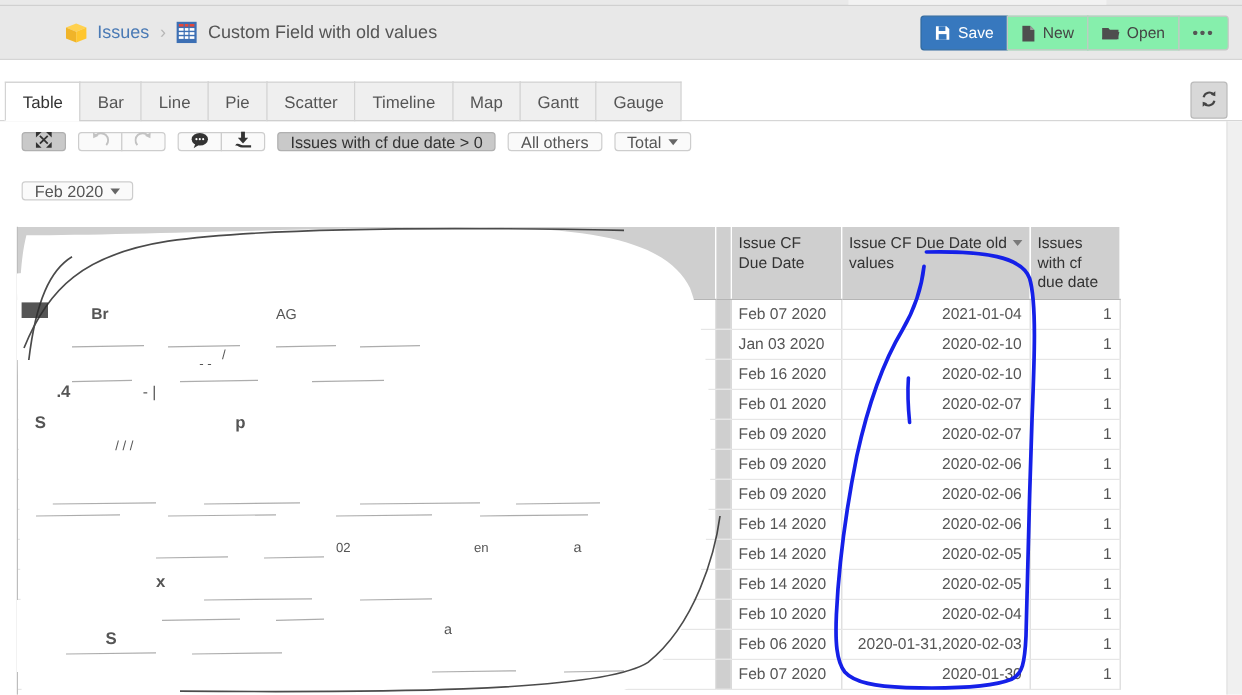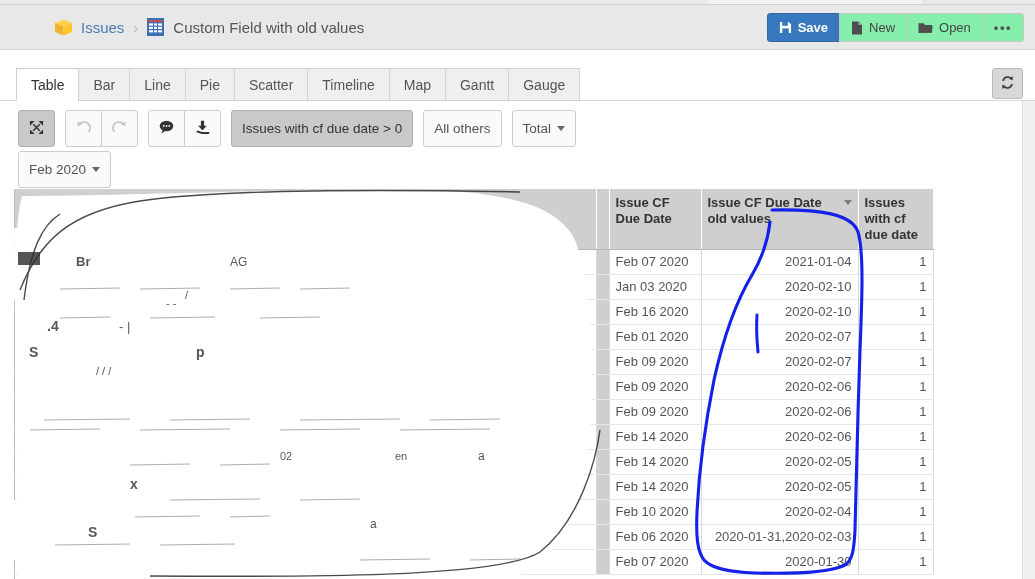--- a/index.html
+++ b/index.html
@@ -46,28 +46,28 @@
   .tr-btn {
     display: flex; align-items: center; gap: 6px;
     height: 29px; padding: 0 11px;
     border: 1px solid #c6c6c6; background: #86efac;
     font-size: 13px; color: #444; cursor: pointer;
     margin-left: -1px;
   }
   .tr-btn:first-child { margin-left: 0; border-radius: 3px 0 0 3px; }
   .tr-btn:last-child { border-radius: 0 3px 3px 0; }
   .tr-btn.primary {
-    background: #3778be; border-color: #30699f; color: #fff; font-weight: bold;
+    background: #3778be; border-color: #30699f; color: #fff; font-weight: normal;
   }
   .tr-btn .ico { display: inline-flex; }
   .dots { letter-spacing: 1.5px; font-weight: bold; font-size: 13px; color: #555; }
 
   
   .tabs {
-    position: absolute; left: 16px; top: 68px; display: flex; height: 33px; text-align: right;
+    position: absolute; left: 4px; top: 68px; display: flex; height: 33px; text-align: right;
   }
   .tab {
     height: 33px; padding: 0 14px;
     display: flex; align-items: center; justify-content: center;
     border: 1px solid #d3d3d3; background: #efefef;
     color: #555; font-size: 14px; cursor: pointer; margin-left: -1px;
     border-bottom-color: #cfcfcf;
   }
   .tab:first-child { margin-left: 0; }
   .tab.active {
@@ -83,21 +83,21 @@
     width: 31px; height: 31px; border: 1px solid #b9b9b9;
     background: #d8d8d8; border-radius: 3px;
     display: flex; align-items: center; justify-content: center;
     cursor: pointer;
   }
 
   
   .toolbar1 { position: absolute; left: 18px; top: 110px; display: flex; align-items: center; }
   .grp { display: flex; margin-right: 10px; }
   .tb {
-    height: 37px; min-width: 31px; padding: 0 10px;
+    height: 16px; min-width: 31px; padding: 0 10px;
     display: flex; align-items: center; justify-content: flex-start;
     border: 1px solid #cdcdcd; background: #fafafa; color: #555;
     font-size: 13.5px; cursor: pointer; margin-left: -1px;
   }
   .grp .tb:first-child { margin-left: 0; border-radius: 3px 0 0 3px; }
   .grp .tb:last-child { border-radius: 0 3px 3px 0; }
   .grp .tb:only-child { border-radius: 3px; }
   .tb.pressed { background: #c9c9c9; border-color: #b0b0b0; color: #333; }
   .tb.disabled { color: #c2c2c2; }
   .caret {
@@ -118,21 +118,21 @@
   }
   table.grid { border-collapse: collapse; table-layout: fixed; }
   table.grid th, table.grid td {
     border-right: 1px solid #d9d9d9;
     border-bottom: 1px solid #e6e6e6;
     height: 25px; padding: 0 6px;
     font-size: 13px; color: #555;
     white-space: nowrap; overflow: hidden;
   }
   table.grid thead th {
-    background: #cfcfcf; color: #333; font-weight: bold;
+    background: #cfcfcf; color: #333; font-weight: normal;
     height: 60px; vertical-align: top; padding-top: 6px;
     border-bottom: 1px solid #b5b5b5;
     border-right: 1px solid #ffffff;
     text-align: left; white-space: normal; line-height: 16px;
   }
   td.rowhdr { background: #cfcfcf; border-right: 1px solid #b8b8b8; }
   th.rowhdr { background: #cfcfcf; border-right: 1px solid #b8b8b8; }
   td.num { text-align: right; }
   td.dt { text-align: right; }
   .sort-caret {

